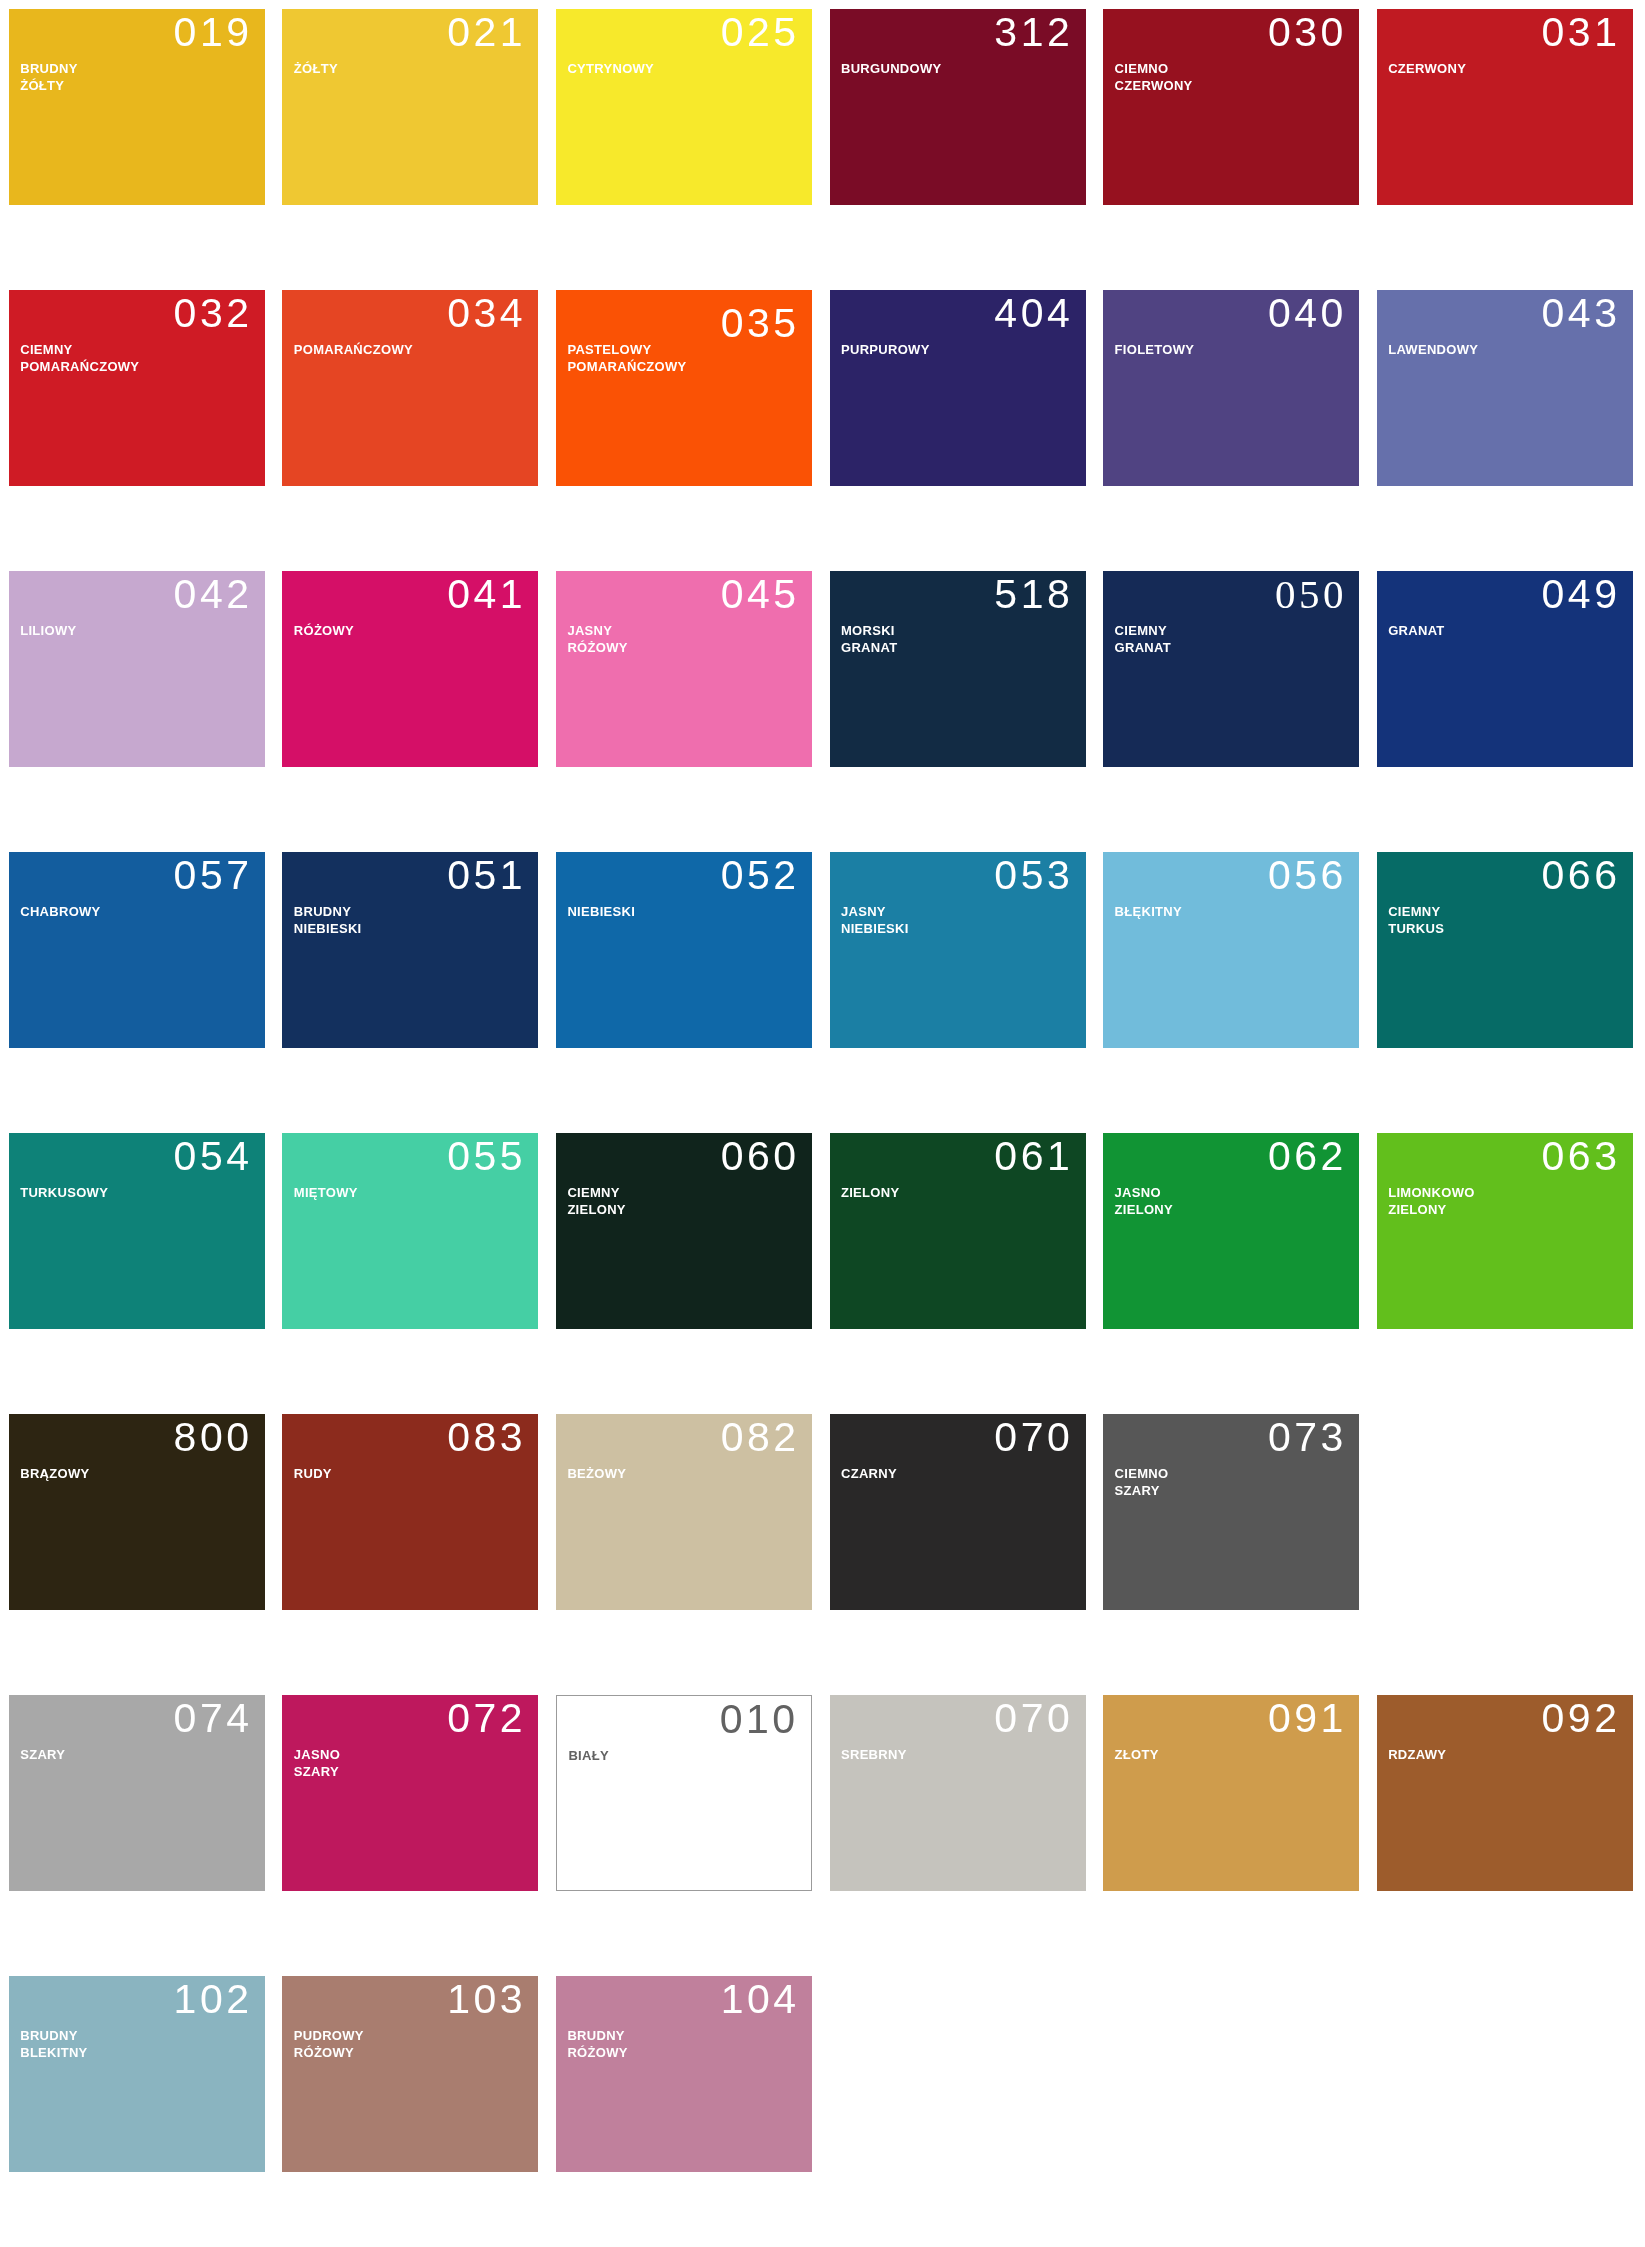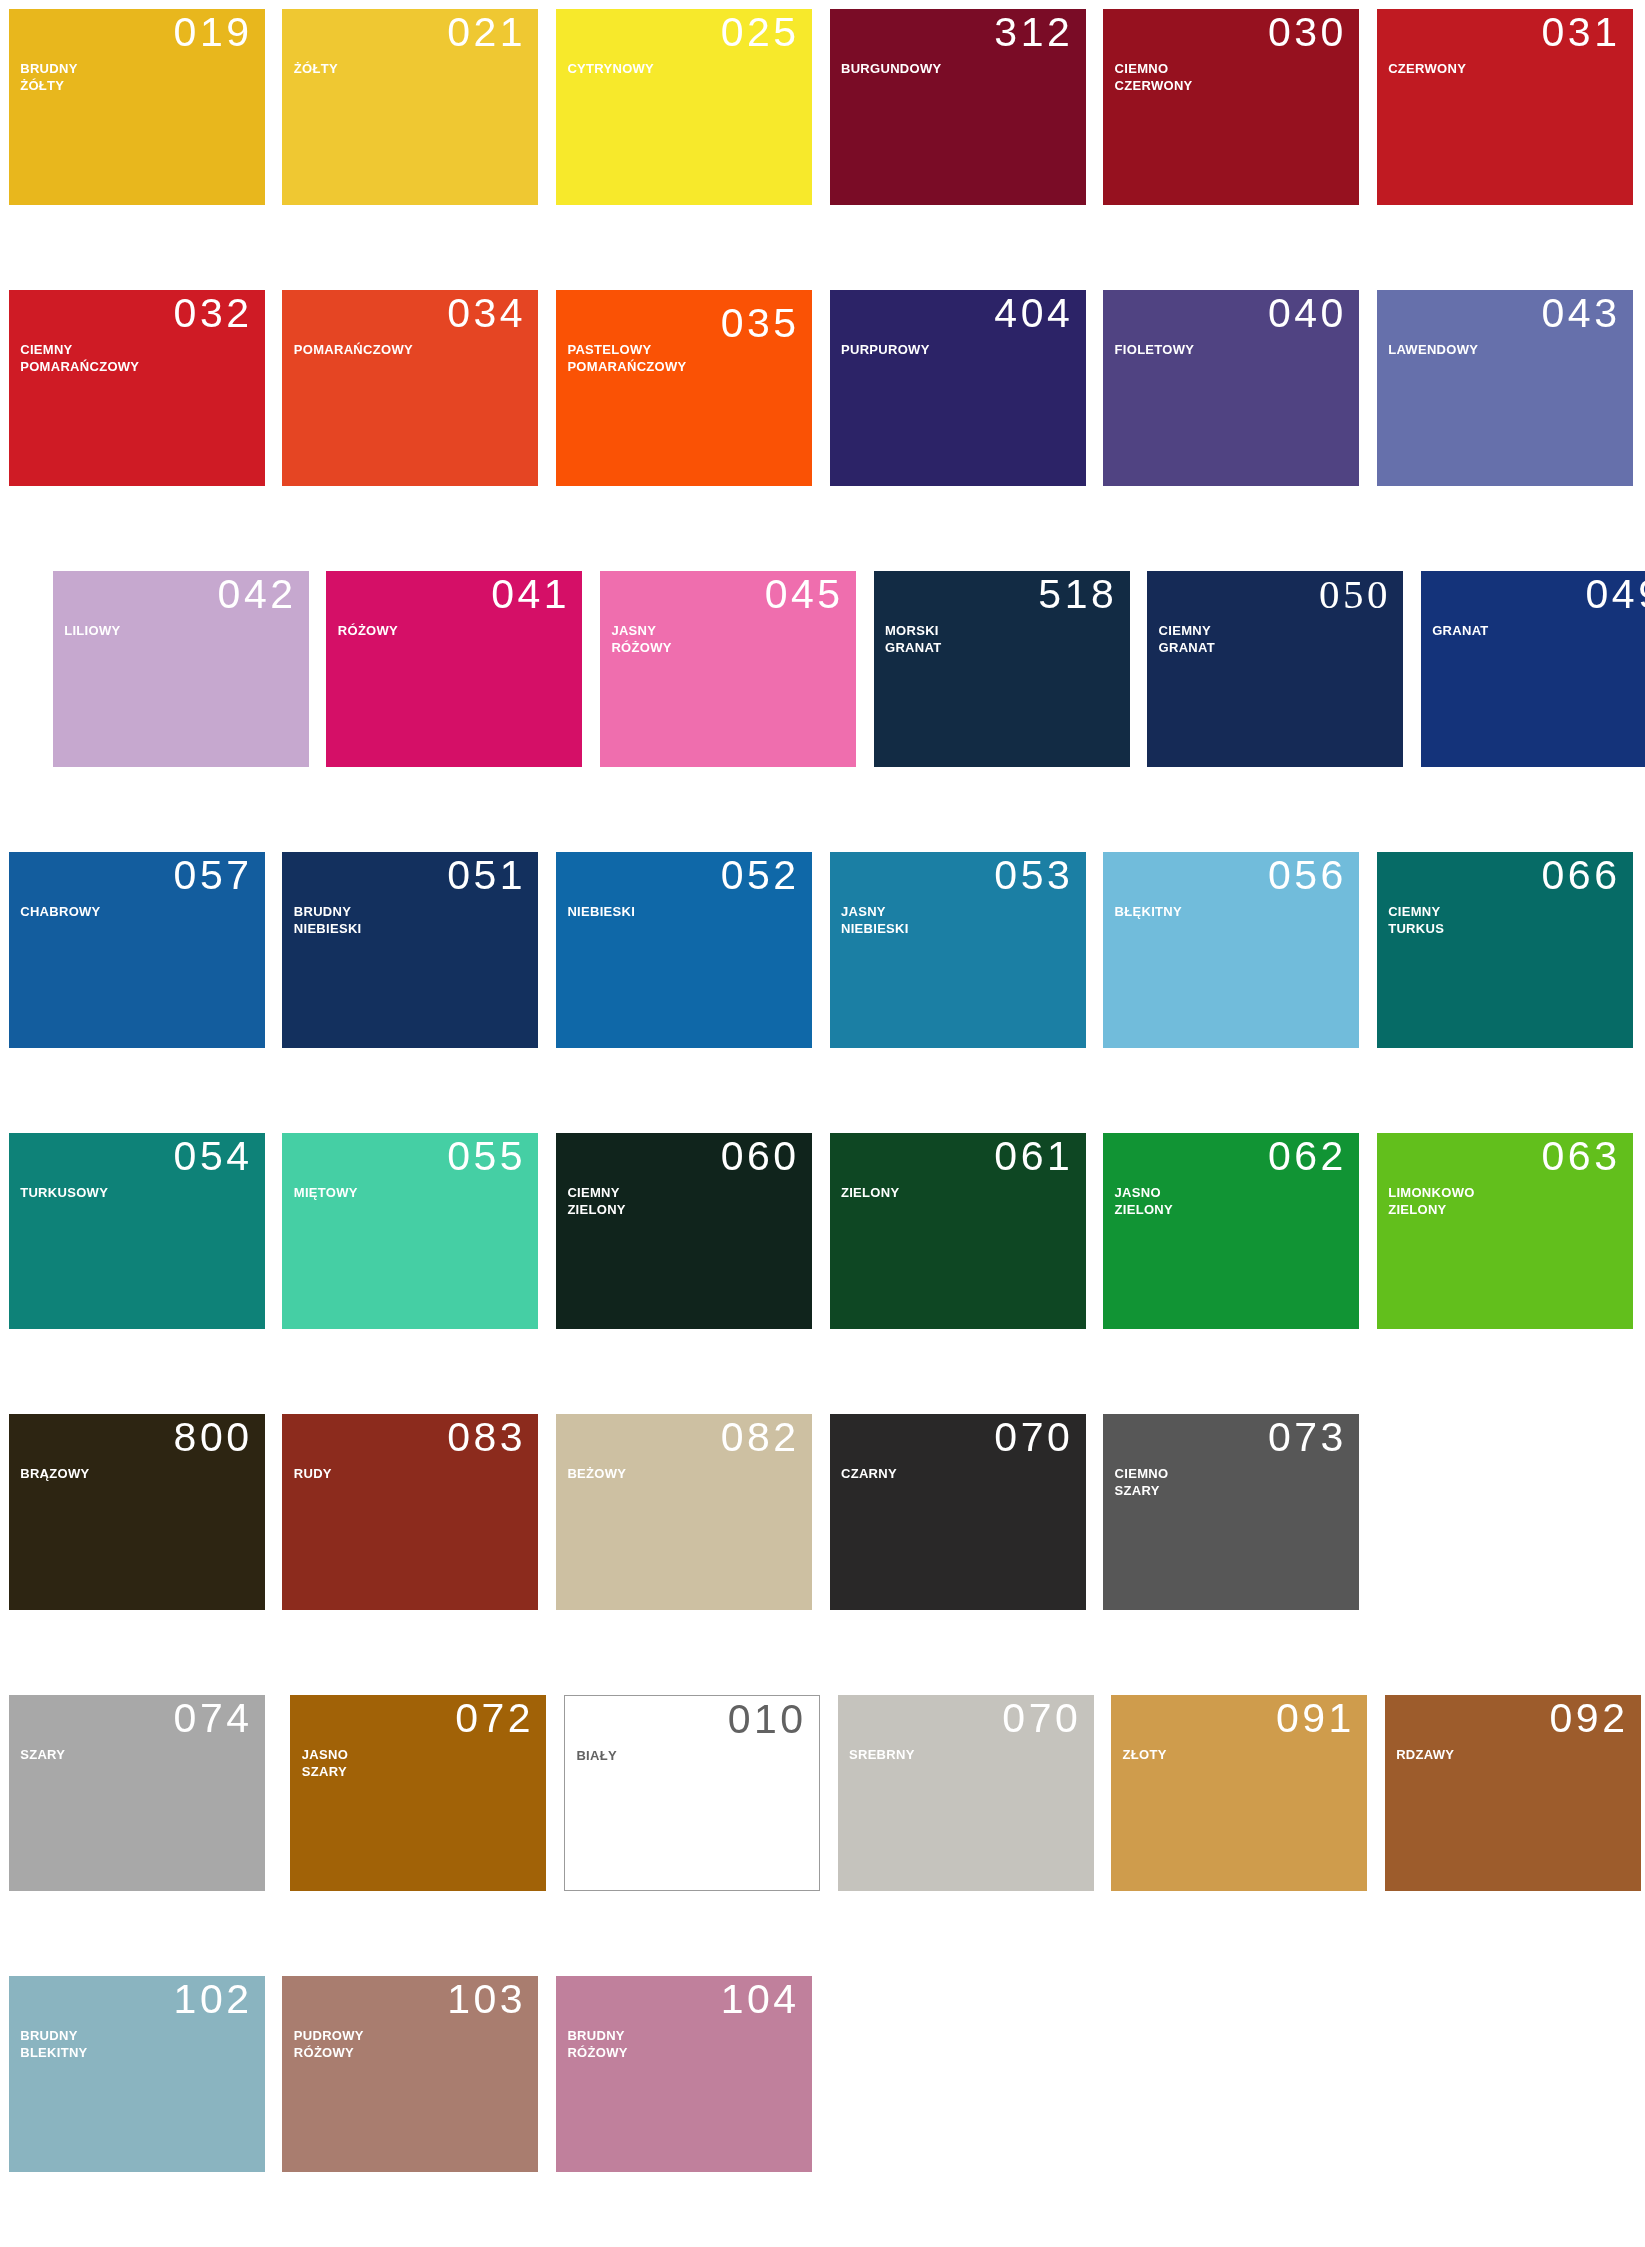--- a/index.html
+++ b/index.html
@@ -114,21 +114,21 @@
       <div class="swatch" style="background: rgb(80, 67, 130);">
         <span class="swatch-code" style="color: rgb(255, 255, 255);">040</span>
         <span class="swatch-name" style="color: rgb(255, 255, 255);">FIOLETOWY</span>
       </div>
       <div class="swatch" style="background: rgb(102, 112, 171);">
         <span class="swatch-code" style="color: rgb(255, 255, 255);">043</span>
         <span class="swatch-name" style="color: rgb(255, 255, 255);">LAWENDOWY</span>
       </div>
     </div>
     <div class="row">
-      <div class="swatch" style="background: rgb(198, 168, 207); margin-left: 44px;">
+      <div class="swatch" style="background: rgb(198, 168, 207);">
         <span class="swatch-code" style="color: rgb(255, 255, 255);">042</span>
         <span class="swatch-name" style="color: rgb(255, 255, 255);">LILIOWY</span>
       </div>
       <div class="swatch" style="background: rgb(213, 15, 103);">
         <span class="swatch-code" style="color: rgb(255, 255, 255);">041</span>
         <span class="swatch-name" style="color: rgb(255, 255, 255);">RÓŻOWY</span>
       </div>
       <div class="swatch" style="background: rgb(239, 110, 174);">
         <span class="swatch-code" style="color: rgb(255, 255, 255);">045</span>
         <span class="swatch-name" style="color: rgb(255, 255, 255);">JASNY
@@ -228,21 +228,21 @@
         <span class="swatch-code" style="color: rgb(255, 255, 255);">073</span>
         <span class="swatch-name" style="color: rgb(255, 255, 255);">CIEMNO
 SZARY</span>
       </div>
     </div>
     <div class="row">
       <div class="swatch" style="background: rgb(168, 168, 168);">
         <span class="swatch-code" style="color: rgb(255, 255, 255);">074</span>
         <span class="swatch-name" style="color: rgb(255, 255, 255);">SZARY</span>
       </div>
-      <div class="swatch" style="background: #a16207; margin-left: 8px;">
+      <div class="swatch" style="background: #be185d;">
         <span class="swatch-code" style="color: rgb(255, 255, 255);">072</span>
         <span class="swatch-name" style="color: rgb(255, 255, 255);">JASNO
 SZARY</span>
       </div>
       <div class="swatch outlined" style="background: rgb(255, 255, 255);">
         <span class="swatch-code" style="color: rgb(98, 98, 98);">010</span>
         <span class="swatch-name" style="color: rgb(98, 98, 98);">BIAŁY</span>
       </div>
       <div class="swatch" style="background: rgb(197, 195, 189);">
         <span class="swatch-code" style="color: rgb(255, 255, 255);">070</span>

